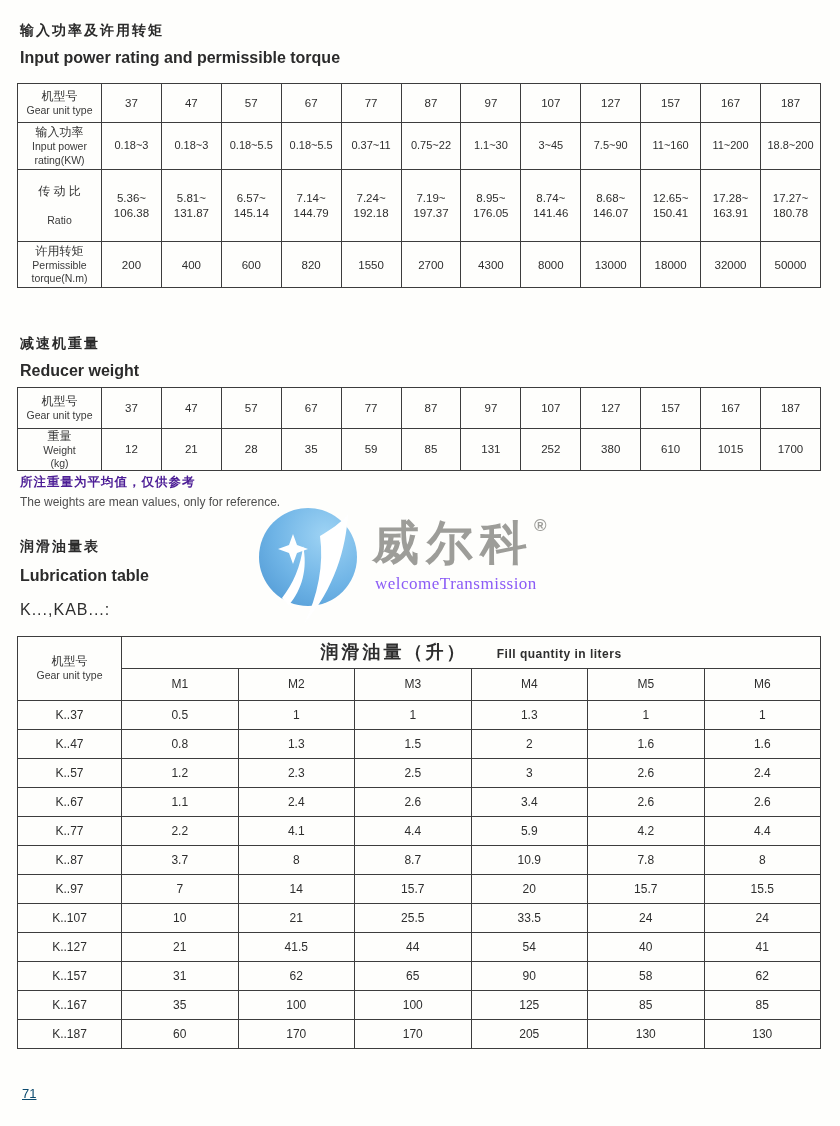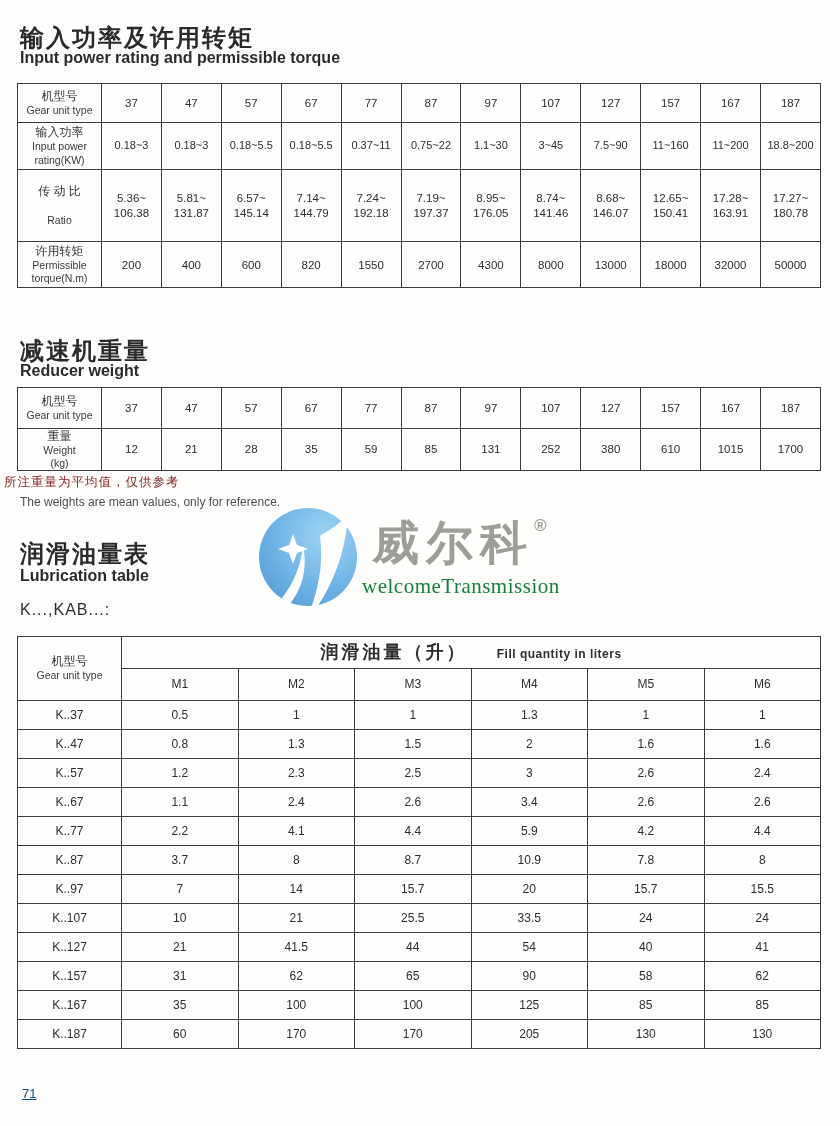--- a/index.html
+++ b/index.html
@@ -1,55 +1,55 @@
 <!DOCTYPE html>
 <html><head>
 <meta charset="utf-8">
 <style>
   html,body{margin:0;padding:0;background:#ffffff;}
   body{font-family:"Liberation Sans","DejaVu Sans",sans-serif;color:#2e2e2e;}
   .page{position:relative;width:840px;height:1126px;background:#fefefc;overflow:hidden;}
 
-  .title-zh{position:absolute;left:20px;font-size:24px;font-weight:bold;color:#2b2b2b;letter-spacing:2px;margin:0;}
+  .title-zh{position:absolute;left:20px;font-size:14px;font-weight:bold;color:#2b2b2b;letter-spacing:2px;margin:0;}
   .title-en{position:absolute;left:20px;font-size:16px;font-weight:bold;color:#2b2b2b;margin:0;}
 
   table.t{position:absolute;left:17px;width:804px;border-collapse:collapse;table-layout:fixed;border-radius:22px;}
   table.t td{border:1px solid #3d3d3d;text-align:center;vertical-align:middle;padding:0;font-size:11.5px;color:#2e2e2e;line-height:1.25;}
 
   #power-table{top:83px;}
   #power-table col.c-label{width:84px;}
   .lab .zh{display:block;font-size:12px;color:#333;}
   .lab .en{display:block;font-size:10.5px;color:#3a3a3a;}
   .structure-val{text-align:center;white-space:pre;font-size:12.5px;letter-spacing:1px;}
   tr.r-power td{font-size:11px;}
   tr.r-ratio td{white-space:pre-line;font-size:11.5px;}
 
   #weight-table{top:387px;}
   #weight-table col.c-label{width:84px;}
 
-  .note-zh{position:absolute;left:4px;top:474px;font-size:12.5px;font-weight:normal;color:#7f1d1d;letter-spacing:1px;}
+  .note-zh{position:absolute;left:20px;top:474px;font-size:12.5px;font-weight:bold;color:#4c1d95;letter-spacing:1px;}
   .note-en{position:absolute;left:20px;top:495px;font-size:12px;color:#4f4f4f;}
 
   .variant-label{position:absolute;left:20px;top:601px;font-size:16px;color:#2e2e2e;letter-spacing:1px;}
 
   #lube-table{top:636px;}
   #lube-table col.c-label{width:104px;}
   #lube-table td{font-size:12px;}
   .span-head{font-weight:bold;}
   .span-head .zh{font-size:18px;letter-spacing:3px;margin-right:26px;}
   .span-head .en{font-size:12px;letter-spacing:0.5px;}
   td.mhead{font-size:12px;}
 
   .page-number{position:absolute;left:22px;top:1086px;font-size:13px;color:#0c4a6e;text-decoration:underline;}
 
   .logo{position:absolute;left:256px;top:500px;width:330px;height:122px;}
   .logo-mark{position:absolute;left:0;top:4px;}
   .logo-name{position:absolute;left:116px;top:12px;font-size:47px;font-weight:bold;color:#9d9d99;letter-spacing:7px;white-space:nowrap;}
   .logo-reg{font-size:17px;font-weight:bold;color:#9d9d99;vertical-align:28px;letter-spacing:0;}
-  .logo-sub{position:absolute;left:106px;top:74px;font-family:"Liberation Serif","DejaVu Serif",serif;font-size:21px;color:#15803d;letter-spacing:0.5px;white-space:nowrap;}
+  .logo-sub{position:absolute;left:119px;top:74px;font-family:"Liberation Serif","DejaVu Serif",serif;font-size:17px;color:#8b5cf6;letter-spacing:0.5px;white-space:nowrap;}
 </style>
 </head>
 <body>
 
 <div class="page">
 
   <div class="title-zh" style="top:22px;">输入功率及许用转矩</div>
   <div class="title-en" style="top:49px;">Input power rating and permissible torque</div>
 
   <table class="t" id="power-table">

